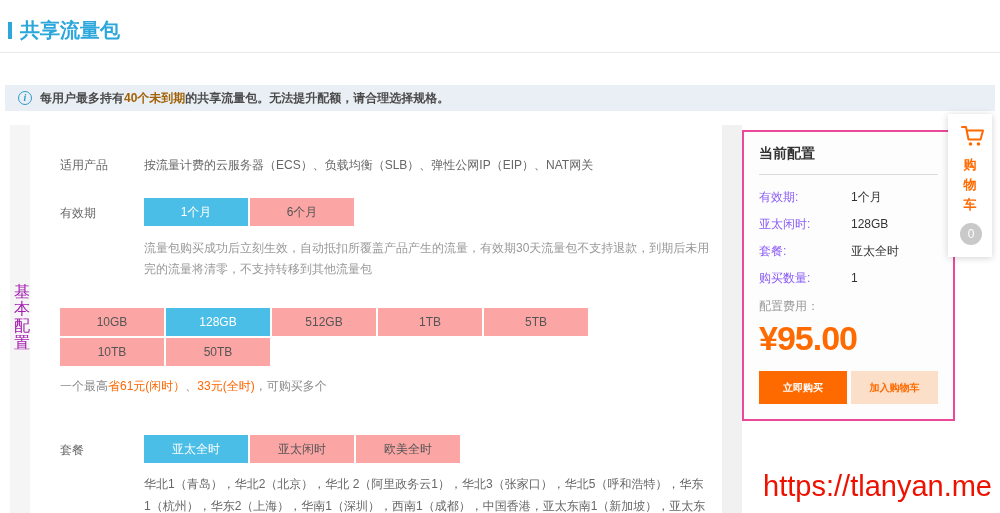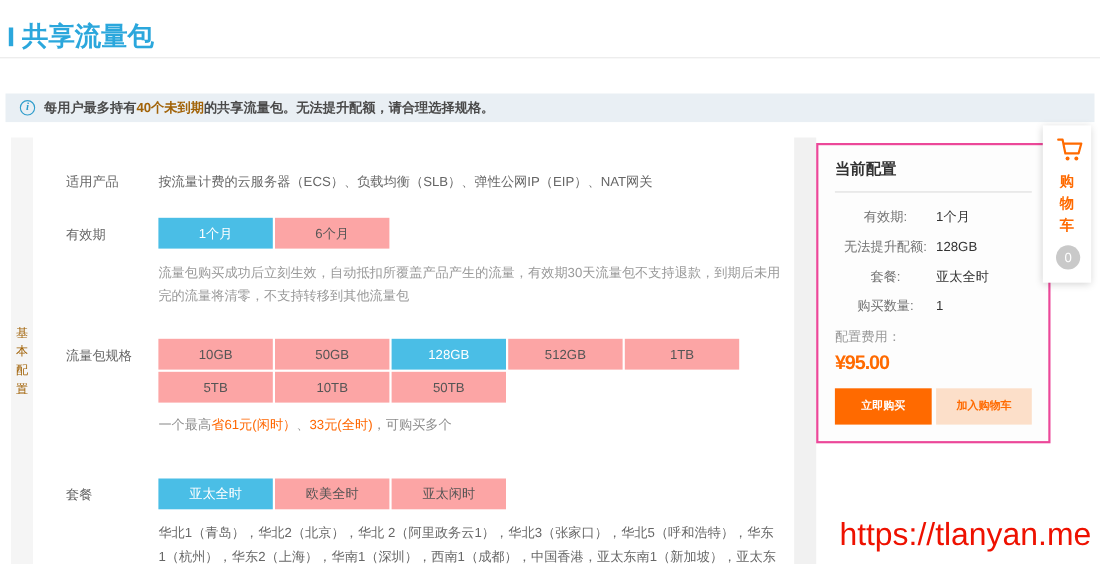--- a/index.html
+++ b/index.html
@@ -5,42 +5,42 @@
   * { margin:0; padding:0; box-sizing:border-box; }
   html,body { width:1000px; height:513px; overflow:hidden; }
   body {
     font-family:"Liberation Sans","DejaVu Sans",sans-serif;
     background:#ffffff; color:#333; position:relative; font-size:12px;
   }
 
   
   .page-header { position:absolute; left:8px; top:17px; display:flex; align-items:center; }
   .title-accent { width:4px; height:17px; background:#2ba7dc; margin-right:8px; }
-  .page-title { font-size:24px; font-weight:bold; color:#2ba7dc; }
+  .page-title { font-size:20px; font-weight:bold; color:#2ba7dc; }
   .header-divider { position:absolute; left:0; top:52px; width:1000px; height:1px; background:#e9e9e9; }
 
   
   .notice-bar {
     position:absolute; left:5px; top:85px; width:990px; height:26px;
     background:#e9eff4; display:flex; align-items:center; padding-left:13px;
   }
   .info-icon {
     width:14px; height:14px; border:1px solid #2e9ccb; border-radius:50%;
     color:#2e9ccb; font-size:10px; line-height:12px; text-align:center;
     font-weight:bold; margin-right:8px; flex:0 0 auto; font-family:"Liberation Serif",serif; font-style:italic;
   }
   .notice-text { color:#4a4a4a; font-weight:bold; }
   .notice-text .hl { color:#a16207; }
 
   
   .main { position:absolute; left:10px; top:125px; width:980px; height:388px; display:flex; }
   .side-strip { width:20px; background:#f5f5f5; position:relative; }
   .side-strip-label {
-    position:absolute; top:170px; left:4px; width:12px;
-    color:#a16207; font-size:11px; line-height:17px; word-break:break-all; text-align:center;
+    position:absolute; top:158px; left:4px; width:12px;
+    color:#a21caf; font-size:16px; line-height:17px; word-break:break-all; text-align:center;
   }
   .form-panel { width:692px; background:#fff; padding:32px 0 0 30px; }
   .gap-strip { width:20px; background:#f1f1f1; }
   .right-col { flex:1; position:relative; }
 
   
   .form-row { display:flex; }
   .form-label { width:84px; flex:0 0 auto; color:#666; padding-top:7px; }
   .row-product .form-label { padding-top:0; }
   .form-content { flex:1; }
@@ -64,24 +64,24 @@
   .plan-regions { width:566px; color:#666; line-height:22px; margin-top:8px; }
 
   
   .config-card {
     position:absolute; left:0; top:5px; width:213px;
     background:#fdfdfd; border:2px solid #ec4899; padding:13px 15px 15px;
   }
   .config-title { font-size:14px; font-weight:bold; color:#333; padding-bottom:11px; border-bottom:1px solid #dcdcdc; }
   .sum-rows { margin-top:12px; }
   .sum-row { display:flex; line-height:20px; margin-bottom:7px; }
-  .sum-label { width:92px; flex:0 0 auto; color:#737373;text-align:center; }
+  .sum-label { width:92px; flex:0 0 auto; color:#8b5cf6; }
   .sum-value { color:#333; }
   .fee-label { color:#999; margin-top:10px; }
-  .price { color:#ff6a00; font-size:18px; font-weight:bold; margin-top:4px; letter-spacing:-1px; }
+  .price { color:#ff6a00; font-size:34px; font-weight:bold; margin-top:4px; letter-spacing:-1px; }
   .btn-row { display:flex; margin-top:13px; }
   .btn { height:33px; line-height:33px; text-align:center; font-size:10px; font-weight:bold; cursor:pointer; }
   .btn-buy { width:90px; background:#ff6a00; color:#fff; margin-right:4px; }
   .btn-cart { width:89px; background:#fcdfc9; color:#ff6a00; }
 
   
   .cart-widget {
     position:absolute; right:-2px; top:-11px; width:44px; z-index:3;
     background:#fff; box-shadow:0 1px 7px rgba(0,0,0,.18);
     padding:9px 12px 12px; text-align:center;
@@ -134,64 +134,62 @@
       <div class="form-content">
         <div class="tile-group">
             <div class="tile selected">1个月</div>
             <div class="tile">6个月</div>
           </div>
         <div class="validity-note">流量包购买成功后立刻生效，自动抵扣所覆盖产品产生的流量，有效期30天流量包不支持退款，到期后未用完的流量将清零，不支持转移到其他流量包</div>
       </div>
     </div>
 
     <div class="form-row row-size">
-      <div class="form-label">流量包规格</div>
       <div class="form-content">
         <div class="tile-group">
             <div class="tile">10GB</div>
-            <div class="tile">50GB</div>
             <div class="tile selected">128GB</div>
             <div class="tile">512GB</div>
             <div class="tile">1TB</div>
             <div class="tile">5TB</div>
             <div class="tile">10TB</div>
             <div class="tile">50TB</div>
           </div>
         <div class="size-note"><span>一个最高</span><span class="hl">省61元(闲时）</span><span>、</span><span class="hl">33元(全时)</span><span>，可购买多个</span></div>
       </div>
     </div>
 
     <div class="form-row row-plan">
       <div class="form-label">套餐</div>
       <div class="form-content">
         <div class="tile-group">
             <div class="tile selected">亚太全时</div>
+            <div class="tile">亚太闲时</div>
             <div class="tile">欧美全时</div>
-            <div class="tile">亚太闲时</div>
           </div>
         <div class="plan-regions">华北1（青岛），华北2（北京），华北 2（阿里政务云1），华北3（张家口），华北5（呼和浩特），华东1（杭州），华东2（上海），华南1（深圳），西南1（成都），中国香港，亚太东南1（新加坡），亚太东南3（吉隆坡），亚太东南5（雅加达），亚太南部1（孟买）.</div>
 
       </div>
     </div>
 
   </div>
 
   <div class="gap-strip"></div>
 
   <div class="right-col">
 
     <div class="config-card">
       <div class="config-title">当前配置</div>
       <div class="sum-rows">
           <div class="sum-row">
             <span class="sum-label">有效期:</span>
             <span class="sum-value">1个月</span>
           </div>
           <div class="sum-row">
-            <span class="sum-label">无法提升配额:</span>
+            <span class="sum-label">亚太闲时:</span>
             <span class="sum-value">128GB</span>
           </div>
           <div class="sum-row">
             <span class="sum-label">套餐:</span>
             <span class="sum-value">亚太全时</span>
           </div>
           <div class="sum-row">
             <span class="sum-label">购买数量:</span>
             <span class="sum-value">1</span>
           </div>

